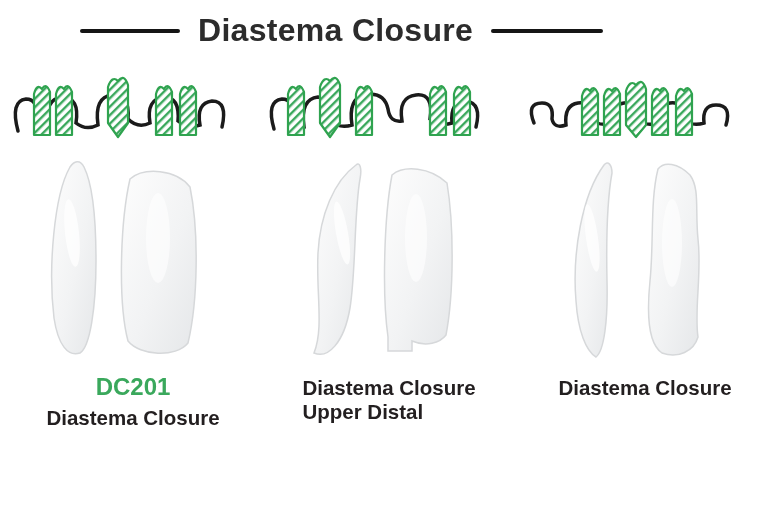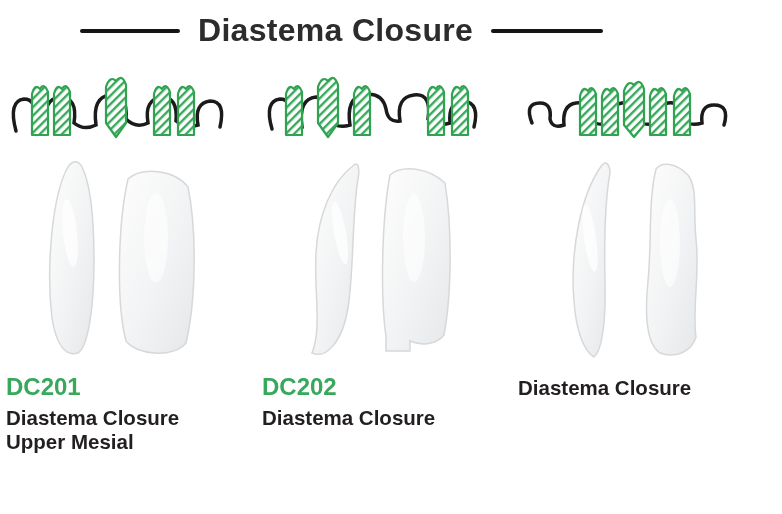--- a/index.html
+++ b/index.html
@@ -7,21 +7,21 @@
   body { font-family:"Liberation Sans", sans-serif; }
   .page { width:782px; height:514px; background:#fff; overflow:hidden; position:relative; }
 
   .header { display:flex; align-items:center; gap:18px; padding-left:80px; padding-top:12px; }
   .rule { height:4px; background:#151515; border-radius:2px; }
   .rule-left { width:100px; }
   .rule-right { width:112px; }
   .title { font-size:32px; font-weight:600; color:#2c2c2c; letter-spacing:.3px; }
 
   .grid { display:flex; justify-content:space-between; padding:16px 10px 0 6px; }
-  .card { width:254px; display:flex; flex-direction:column; align-items:flex-start; }
+  .card { width:254px; display:flex; flex-direction:column; align-items:center; }
   .diagram svg, .photo svg { display:block; }
   .code { font-size:24px; font-weight:bold; color:#3aa85c; margin-top:2px; }
   .name { font-size:20.5px; font-weight:bold; color:#231f20; line-height:1.18; margin-top:5px; width:fit-content; text-align:left; }
 </style>
 </head>
 <body>
 
 <svg width="0" height="0" style="position:absolute" aria-hidden="true">
   <defs>
     <pattern id="hatch" patternUnits="userSpaceOnUse" width="6" height="6" patternTransform="rotate(45)">
@@ -61,21 +61,20 @@
         <svg width="250" height="218" viewBox="0 0 250 218">
           <path d="M62 14 C46 42 40 115 46 165 C50 192 60 204 72 200 C82 194 88 155 88 108 C88 62 84 30 76 14 C72 6 66 8 62 14 Z" fill="url(#plastic)" stroke="#d6d8da" stroke-width="1.5"></path>
           <path d="M122 26 C112 70 110 150 120 188 C132 203 168 205 180 190 C190 148 191 78 182 34 C168 16 136 14 122 26 Z" fill="url(#plastic)" stroke="#d6d8da" stroke-width="1.5"></path>
           <ellipse cx="64" cy="80" rx="7" ry="34" fill="#ffffff" opacity="0.75" transform="rotate(-6 64 80)"></ellipse>
           <ellipse cx="150" cy="85" rx="12" ry="45" fill="#ffffff" opacity="0.6"></ellipse>
         </svg>
       </div>
       <div class="code">DC201</div>
       <div class="name">
         <div>Diastema Closure</div>
-        <div>Upper Mesial</div>
       </div>
     </section>
 
     <section class="card">
       <div class="diagram">
         <svg width="250" height="88" viewBox="0 0 250 88">
           <path d="M10 64 Q2 36 18 34 Q30 34 28 52 Q27 64 40 62 Q36 34 54 32 Q70 32 66 56 Q76 64 88 60 Q84 34 100 30 Q120 26 124 44 Q126 58 138 56 Q134 32 152 30 Q170 28 166 54 Q176 62 188 58 Q186 36 202 36 Q218 38 212 62" fill="none" stroke="#1b1b1b" stroke-width="3.5" stroke-linecap="round"></path>
           <path transform="translate(24,16)" d="M0 13 Q3 2 8 8 Q12 1 16 11 L16 54 L0 54 Z" fill="url(#hatch)" stroke="#2fa34f" stroke-width="2.2" stroke-linejoin="round"></path>
           <path transform="translate(56,8)" d="M0 14 Q4 2 10 8 Q16 0 20 12 L20 50 L10 64 L0 50 Z" fill="url(#hatch)" stroke="#2fa34f" stroke-width="2.2" stroke-linejoin="round"></path>
           <path transform="translate(92,16)" d="M0 13 Q3 2 8 8 Q12 1 16 11 L16 54 L0 54 Z" fill="url(#hatch)" stroke="#2fa34f" stroke-width="2.2" stroke-linejoin="round"></path>
@@ -84,23 +83,23 @@
         </svg>
       </div>
       <div class="photo">
         <svg width="250" height="218" viewBox="0 0 250 218">
           <path d="M92 12 C70 28 56 62 54 100 C52 140 60 175 50 200 C64 206 80 190 86 155 C92 118 90 60 96 26 C98 16 96 8 92 12 Z" fill="url(#plastic)" stroke="#d6d8da" stroke-width="1.5"></path>
           <path d="M128 22 C120 64 118 142 124 184 L124 198 L148 198 L148 188 C162 194 176 190 182 182 C190 140 190 72 183 30 C166 14 140 12 128 22 Z" fill="url(#plastic)" stroke="#d6d8da" stroke-width="1.5"></path>
           <ellipse cx="78" cy="80" rx="6" ry="32" fill="#ffffff" opacity="0.75" transform="rotate(-10 78 80)"></ellipse>
           <ellipse cx="152" cy="85" rx="11" ry="44" fill="#ffffff" opacity="0.6"></ellipse>
         </svg>
       </div>
-      <div class="code">DC202</div>
       <div class="name">
         <div>Diastema Closure</div>
+        <div>Upper Distal</div>
       </div>
     </section>
 
     <section class="card">
       <div class="diagram">
         <svg width="250" height="88" viewBox="0 0 250 88">
           <path d="M14 58 Q6 38 22 38 Q34 38 32 54 Q34 64 46 60 Q44 40 58 38 Q72 36 70 54 Q80 62 92 58 Q90 40 104 38 Q118 36 116 54 Q126 62 138 58 Q136 40 150 38 Q164 36 162 54 Q172 62 184 58 Q182 40 196 40 Q212 40 206 60" fill="none" stroke="#1b1b1b" stroke-width="3.5" stroke-linecap="round"></path>
           <path transform="translate(62,18)" d="M0 13 Q3 2 8 8 Q12 1 16 11 L16 52 L0 52 Z" fill="url(#hatch)" stroke="#2fa34f" stroke-width="2.2" stroke-linejoin="round"></path>
           <path transform="translate(84,18)" d="M0 13 Q3 2 8 8 Q12 1 16 11 L16 52 L0 52 Z" fill="url(#hatch)" stroke="#2fa34f" stroke-width="2.2" stroke-linejoin="round"></path>
           <path transform="translate(106,12)" d="M0 14 Q4 2 10 8 Q16 0 20 12 L20 48 L10 60 L0 48 Z" fill="url(#hatch)" stroke="#2fa34f" stroke-width="2.2" stroke-linejoin="round"></path>

